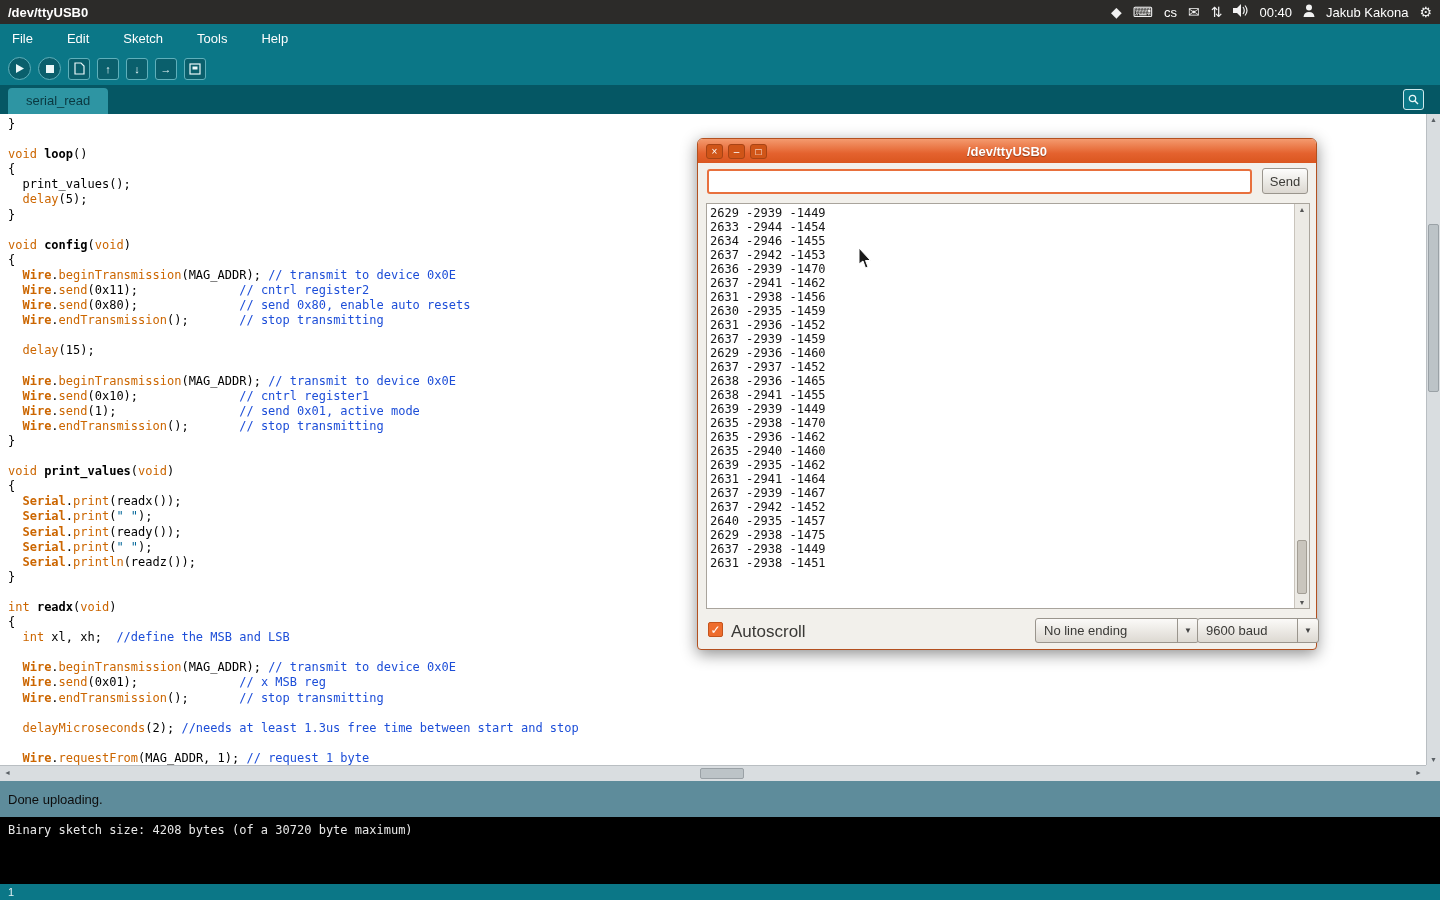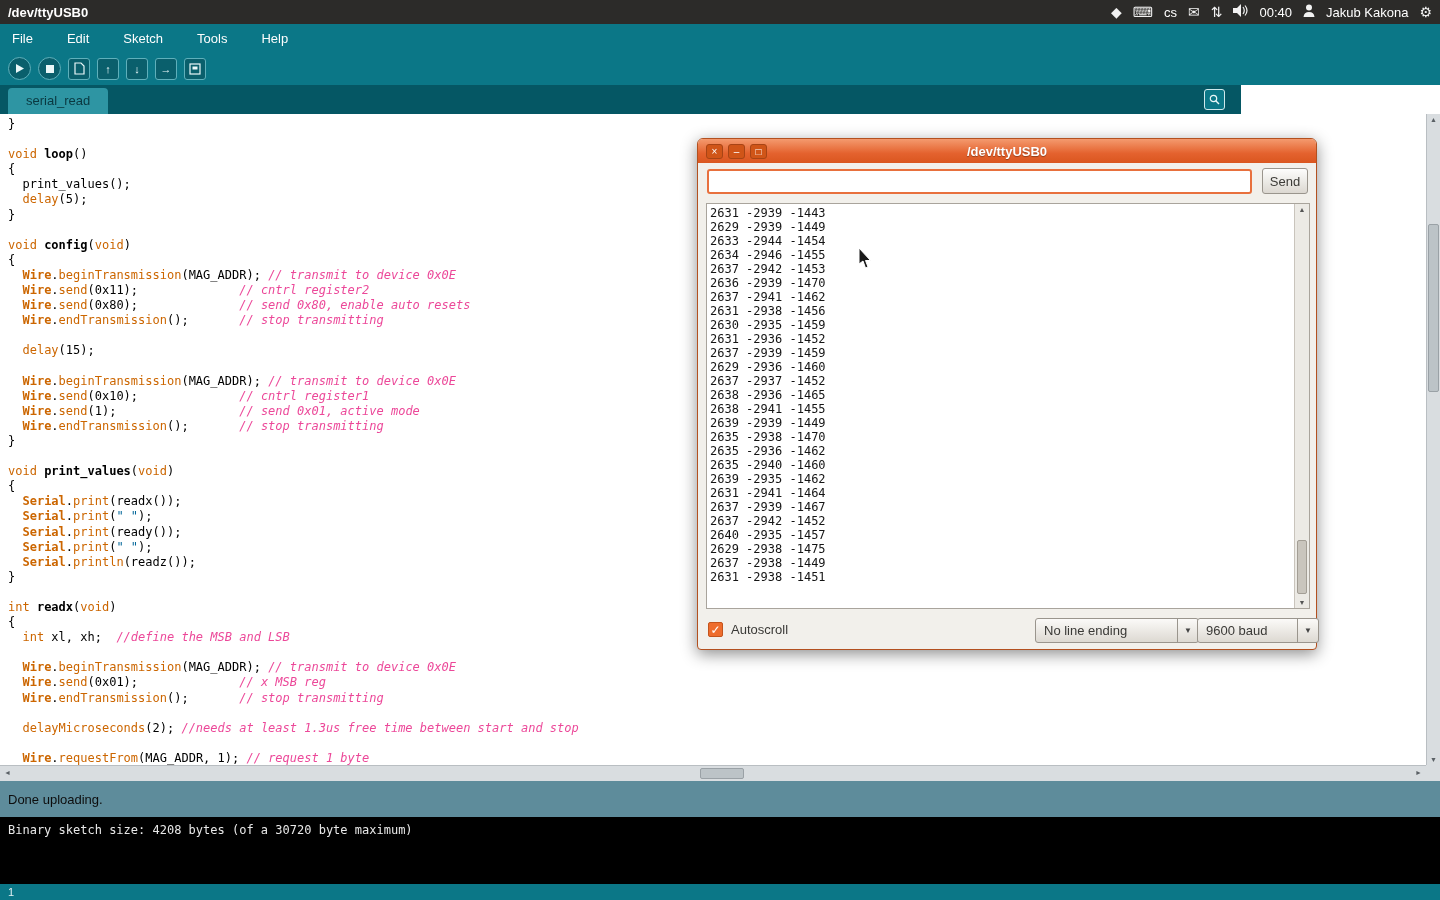--- a/index.html
+++ b/index.html
@@ -20,37 +20,37 @@
     color:#fdfdfd; font-size:13px; }
   .menu-item { cursor:default; }
   .toolbar { height:33px; display:flex; align-items:center; gap:7px; padding-left:8px; }
   .tb { width:22px; height:22px; background:#0a5f6c; border:1px solid #5fb0bb; color:#eaf7f8;
     display:flex; align-items:center; justify-content:center; font-size:11px; padding:0; }
   .tb.round { border-radius:50%; width:23px; height:23px; }
   .tb.sq { border-radius:3px; }
   .stop-glyph { width:8px; height:8px; background:#eaf7f8; display:inline-block; }
 
   
-  .tabstrip { position:absolute; left:0; top:85px; width:1241px; height:29px; background:#055764; }
+  .tabstrip { position:absolute; left:0; top:85px; width:1440px; height:29px; background:#055764; }
   .tab { position:absolute; left:8px; bottom:0; height:26px; padding:0 18px; background:#2e95a3;
     border-radius:4px 4px 0 0; color:#0a3840; font-size:13px; line-height:26px; }
   .sm-corner { position:absolute; right:16px; top:4px; width:21px; height:21px;
     border:1px solid #cfe9ec; border-radius:3px; background:#0b7787; color:#eaf7f8;
     display:flex; align-items:center; justify-content:center; font-size:11px; }
 
   
   .editor { position:absolute; left:0; top:114px; width:1426px; height:651px; background:#ffffff;
     overflow:hidden; padding:3px 0 0 8px;
     font-family:"DejaVu Sans Mono", monospace; font-size:12px; line-height:15.1px; color:#000; }
   .code-line { white-space:pre; height:15.1px; }
   .tok-kw  { color:#cc6600; }
   .tok-fn  { color:#000; font-weight:bold; }
   .tok-lib { color:#cc6600; font-weight:bold; }
   .tok-met { color:#cc6600; }
-  .tok-com { color:#ec4899;font-style:italic; }
+  .tok-com { color:#1d4ed8; }
   .tok-str { color:#006699; }
 
   
   .vscroll { position:absolute; right:0; top:114px; width:14px; height:651px;
     background:#d9dde0; border-left:1px solid #b9bec2; }
   .vscroll .arrow { position:absolute; left:0; width:13px; text-align:center; font-size:7px; color:#5a6065; }
   .vscroll .arrow.up { top:2px; } .vscroll .arrow.down { bottom:2px; }
   .vthumb { position:absolute; left:1px; top:110px; width:11px; height:168px;
     background:#bcc3c7; border:1px solid #9aa1a6; border-radius:2px; }
   .hscroll { position:absolute; left:0; top:765px; width:1426px; height:16px;
@@ -94,21 +94,21 @@
   .sm-line { white-space:pre; height:14px; }
   .sm-scroll { position:absolute; right:0; top:0; width:15px; height:100%; background:#eceae5;
     border-left:1px solid #c9c4bc; }
   .sm-scroll .arrow { position:absolute; left:0; width:14px; text-align:center; font-size:7px; color:#555; }
   .sm-scroll .arrow.up { top:2px; } .sm-scroll .arrow.down { bottom:2px; }
   .sm-thumb { position:absolute; left:2px; top:336px; width:10px; height:54px; background:#c9c5bd;
     border:1px solid #a39e95; border-radius:2px; }
   .sm-check { position:absolute; left:10px; top:483px; width:15px; height:15px; background:#ee6d2d;
     border:1px solid #c4541c; border-radius:2px; color:#fff; font-size:12px; line-height:14px;
     text-align:center; }
-  .sm-check-label { position:absolute; left:33px; top:483px; font-size:13px; color:#3a3936; }
+  .sm-check-label { position:absolute; left:33px; top:483px; font-size:17px; color:#3a3936; }
   .sm-combo { position:absolute; top:479px; height:25px; background:linear-gradient(#fbfaf8, #ddd9d2);
     border:1px solid #9a958d; border-radius:3px; display:flex; align-items:center; }
   .combo-lineending { left:337px; width:164px; }
   .combo-baud { left:487px; width:122px;margin-left:12px; }
   .combo-text { flex:1; padding-left:8px; font-size:13px; color:#3a3936; white-space:nowrap; }
   .combo-arrow { width:21px; height:100%; border-left:1px solid #9a958d; display:flex;
     align-items:center; justify-content:center; font-size:8px; color:#444; }
 
   .cursor { position:absolute; left:858px; top:248px; z-index:100; }
 </style>
@@ -267,21 +267,20 @@
       <button class="sm-wbtn">□</button>
     </div>
     <span class="sm-title">/dev/ttyUSB0</span>
   </div>
 
   <input class="sm-input" value="" style="">
   <button class="sm-send">Send</button>
 
   <div class="sm-output">
     <div class="sm-text" id="smtext">
-        <div class="sm-line">2631 -2939 -1443</div>
         <div class="sm-line">2629 -2939 -1449</div>
         <div class="sm-line">2633 -2944 -1454</div>
         <div class="sm-line">2634 -2946 -1455</div>
         <div class="sm-line">2637 -2942 -1453</div>
         <div class="sm-line">2636 -2939 -1470</div>
         <div class="sm-line">2637 -2941 -1462</div>
         <div class="sm-line">2631 -2938 -1456</div>
         <div class="sm-line">2630 -2935 -1459</div>
         <div class="sm-line">2631 -2936 -1452</div>
         <div class="sm-line">2637 -2939 -1459</div>

